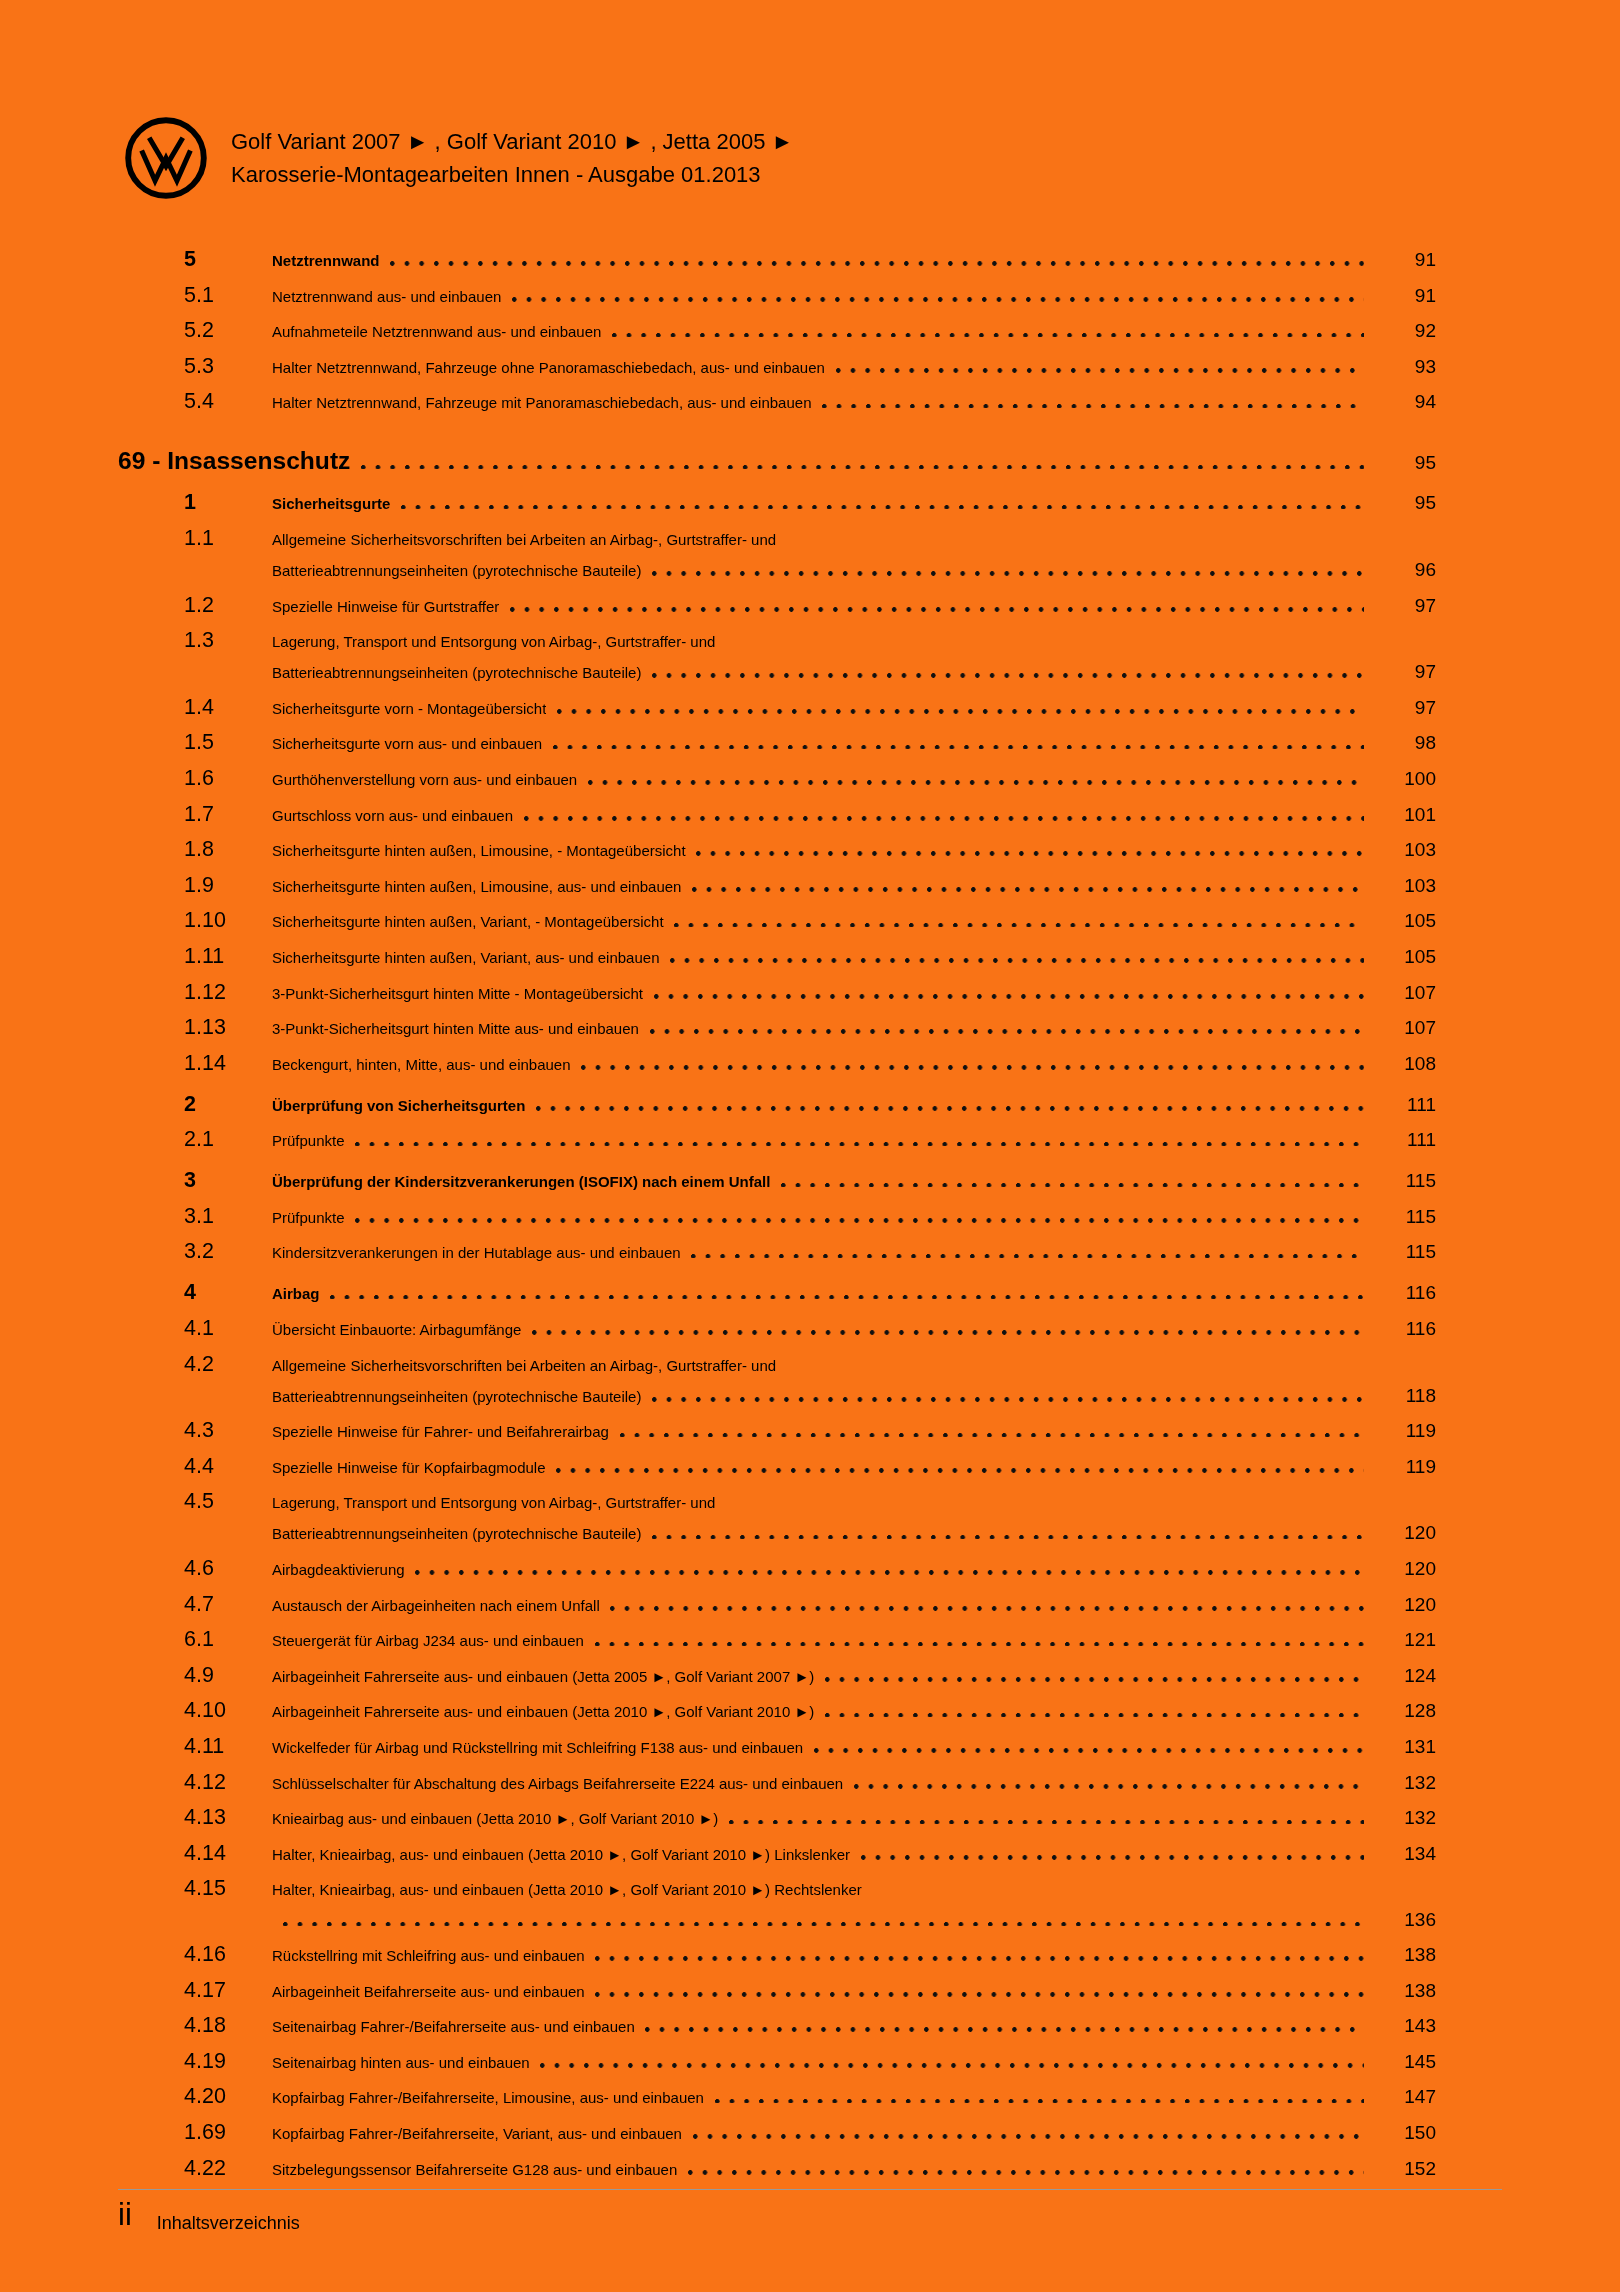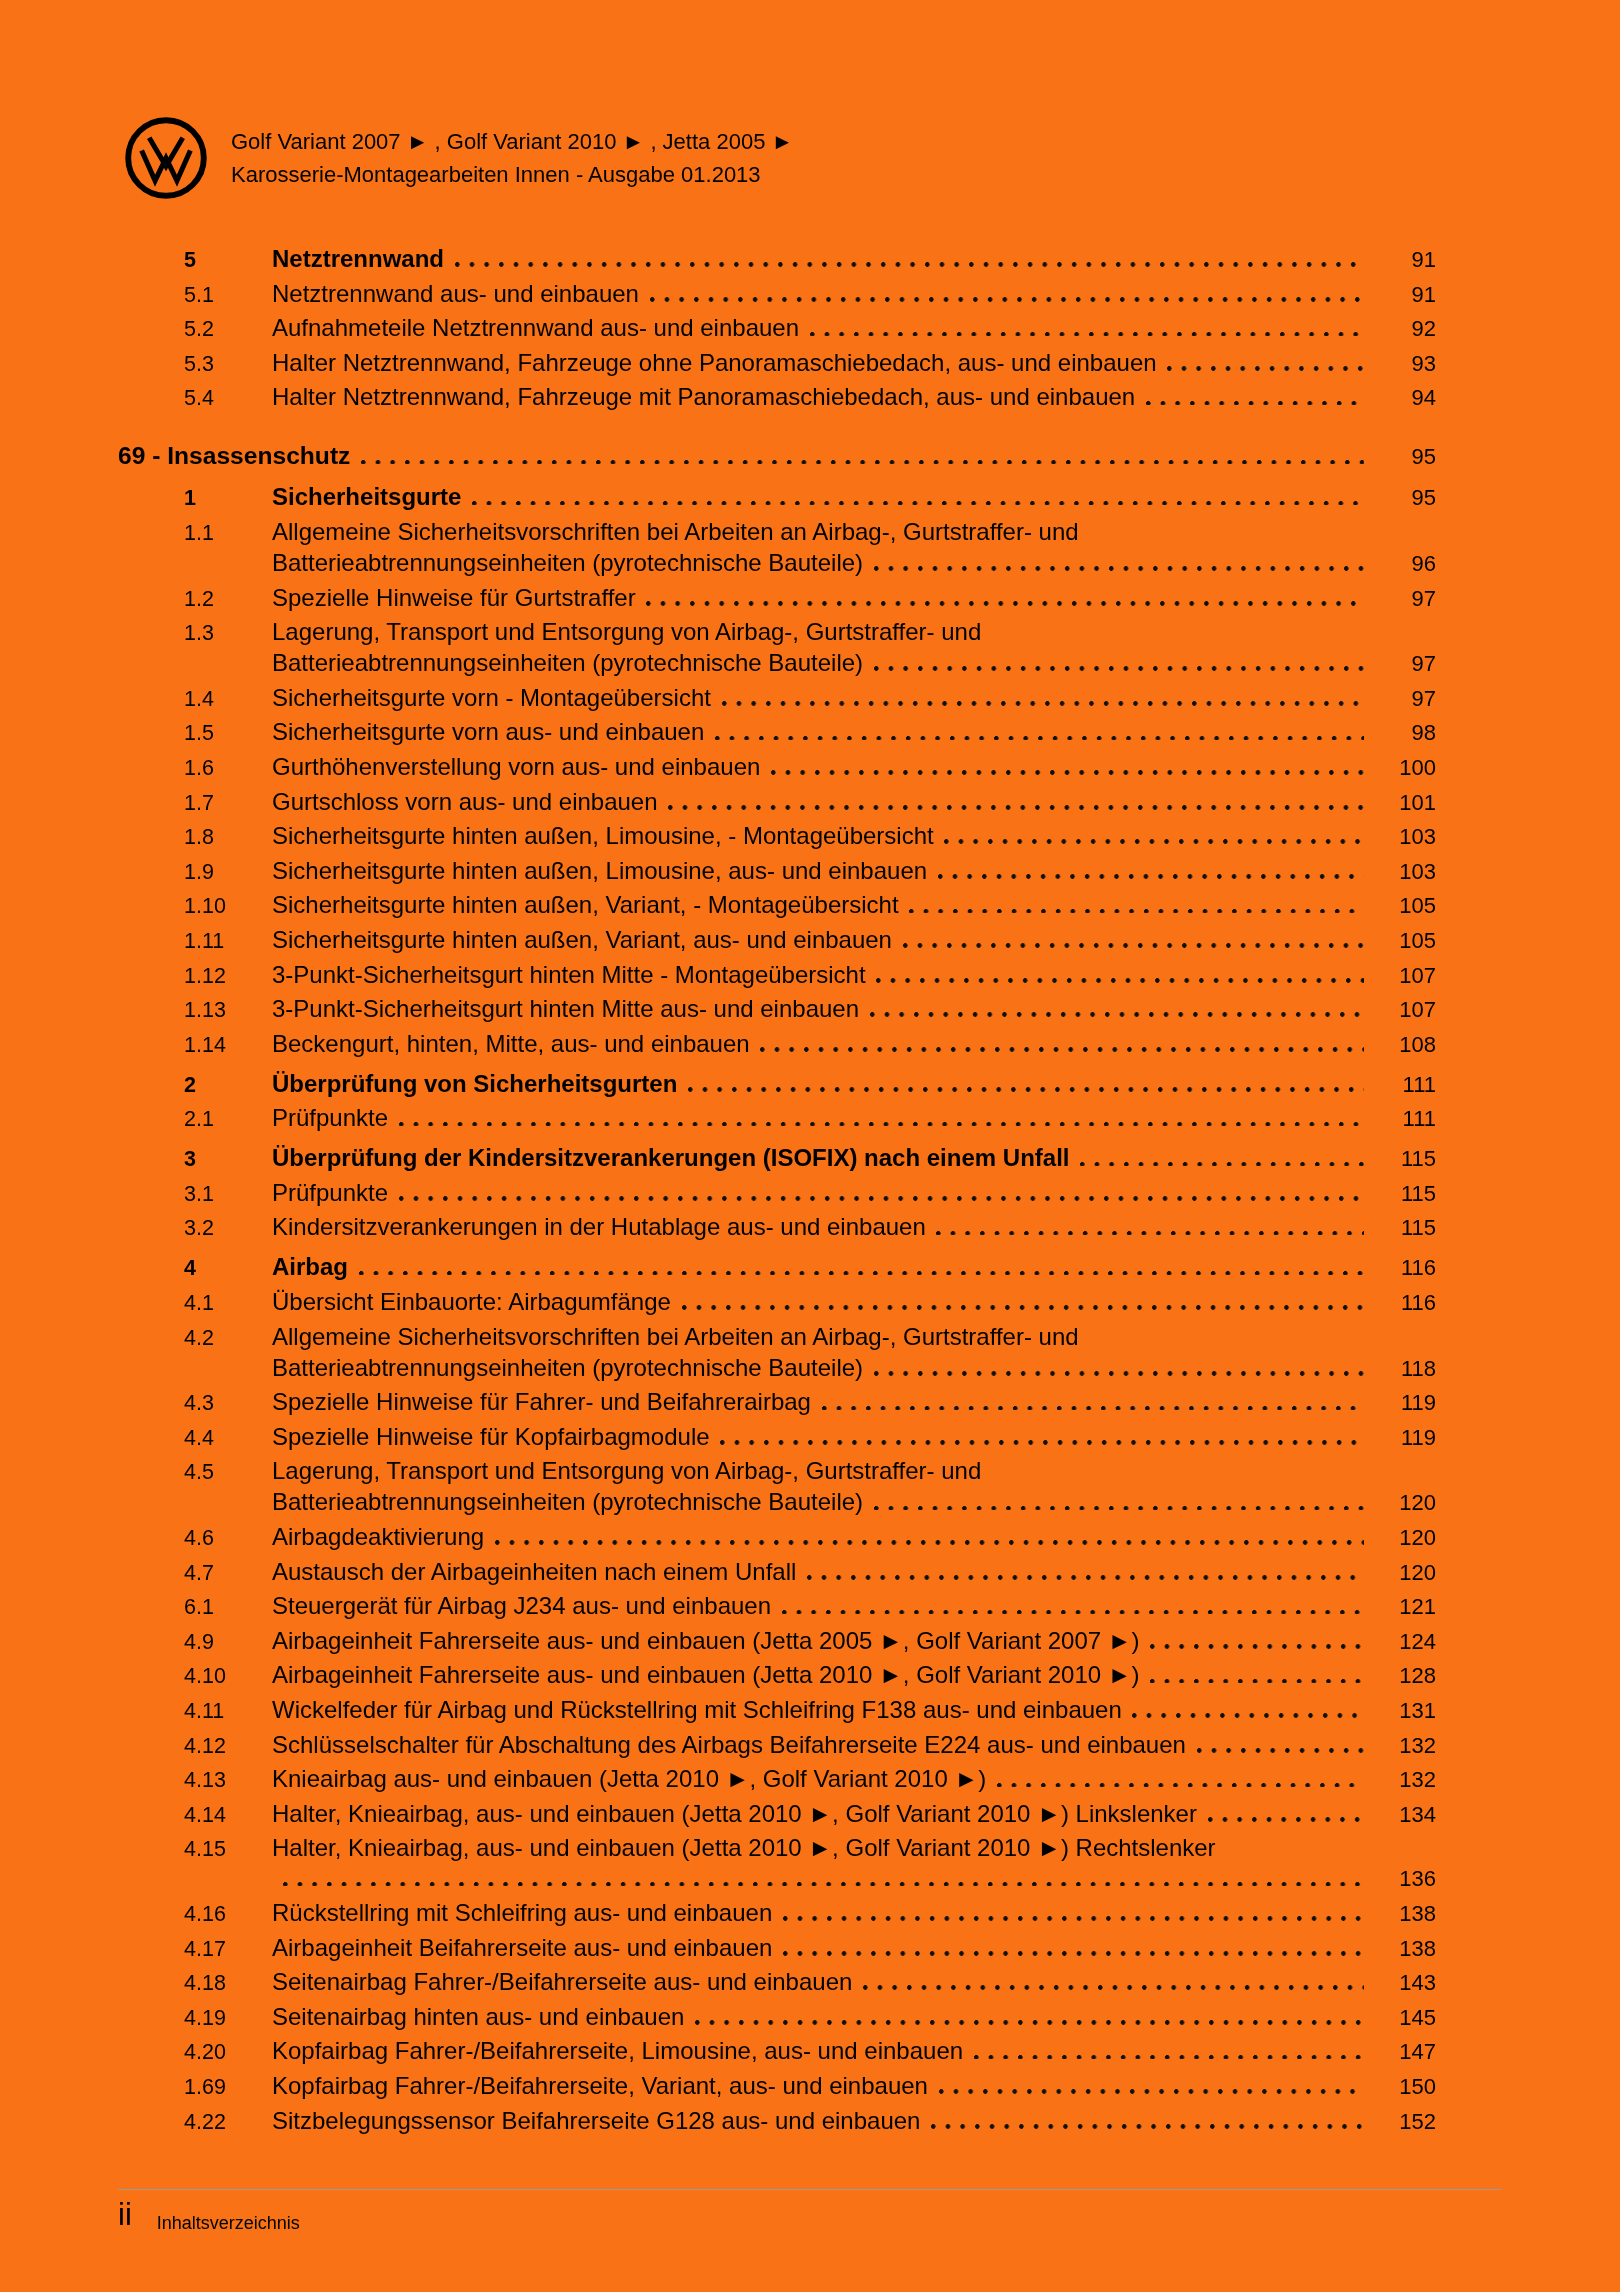--- a/index.html
+++ b/index.html
@@ -22,35 +22,35 @@
   .toc { position: absolute; left: 118px; right: 184px; top: 235px; }
   .entry { margin-bottom: 3.6px; }
   .entry.section { margin-top: 9px; }
   .entry.chapter { margin-top: 26px; margin-bottom: 5.4px; }
   .line { display: flex; align-items: baseline; min-height: 30px; }
   .num {
     flex: none; width: 154px; padding-left: 66px;
     font-size: 21.5px; line-height: 30px;
   }
   .text {
-    flex: 0 1 auto; font-size: 24px; line-height: 30px;
+    flex: 0 1 auto; font-size: 15px; line-height: 30px;
     white-space: nowrap; overflow: hidden;
   }
   .entry.section .num, .entry.section .text { font-weight: bold; }
   .entry.chapter .text { font-size: 24.6px; line-height: 34px; font-weight: bold; }
   .leader {
     flex: 1 1 0; min-width: 10.7px; height: 4.7px;
     margin: 0 9px 0 10.7px;
     background-image: radial-gradient(circle at 2.3px 2.3px, #101010 2px, rgba(0,0,0,0) 2.5px);
     background-size: 14.7px 4.7px;
     background-repeat: repeat-x;
   }
   .page-num {
     flex: none; width: 63px; text-align: right;
-    font-size: 22px; line-height: 30px; font-weight: normal;
+    font-size: 19px; line-height: 30px; font-weight: normal;
   }
 
   
   .footer-rule { position: absolute; left: 118px; right: 118px; top: 2189px; border-top: 1.3px solid #9a9a9a; }
   .footer { position: absolute; left: 118px; top: 2196px; display: flex; align-items: flex-end; gap: 25px; }
   .footer-page { font-size: 31px; line-height: 38px; }
   .footer-label { font-size: 18px; }
 </style>
 </head>
 <body>

